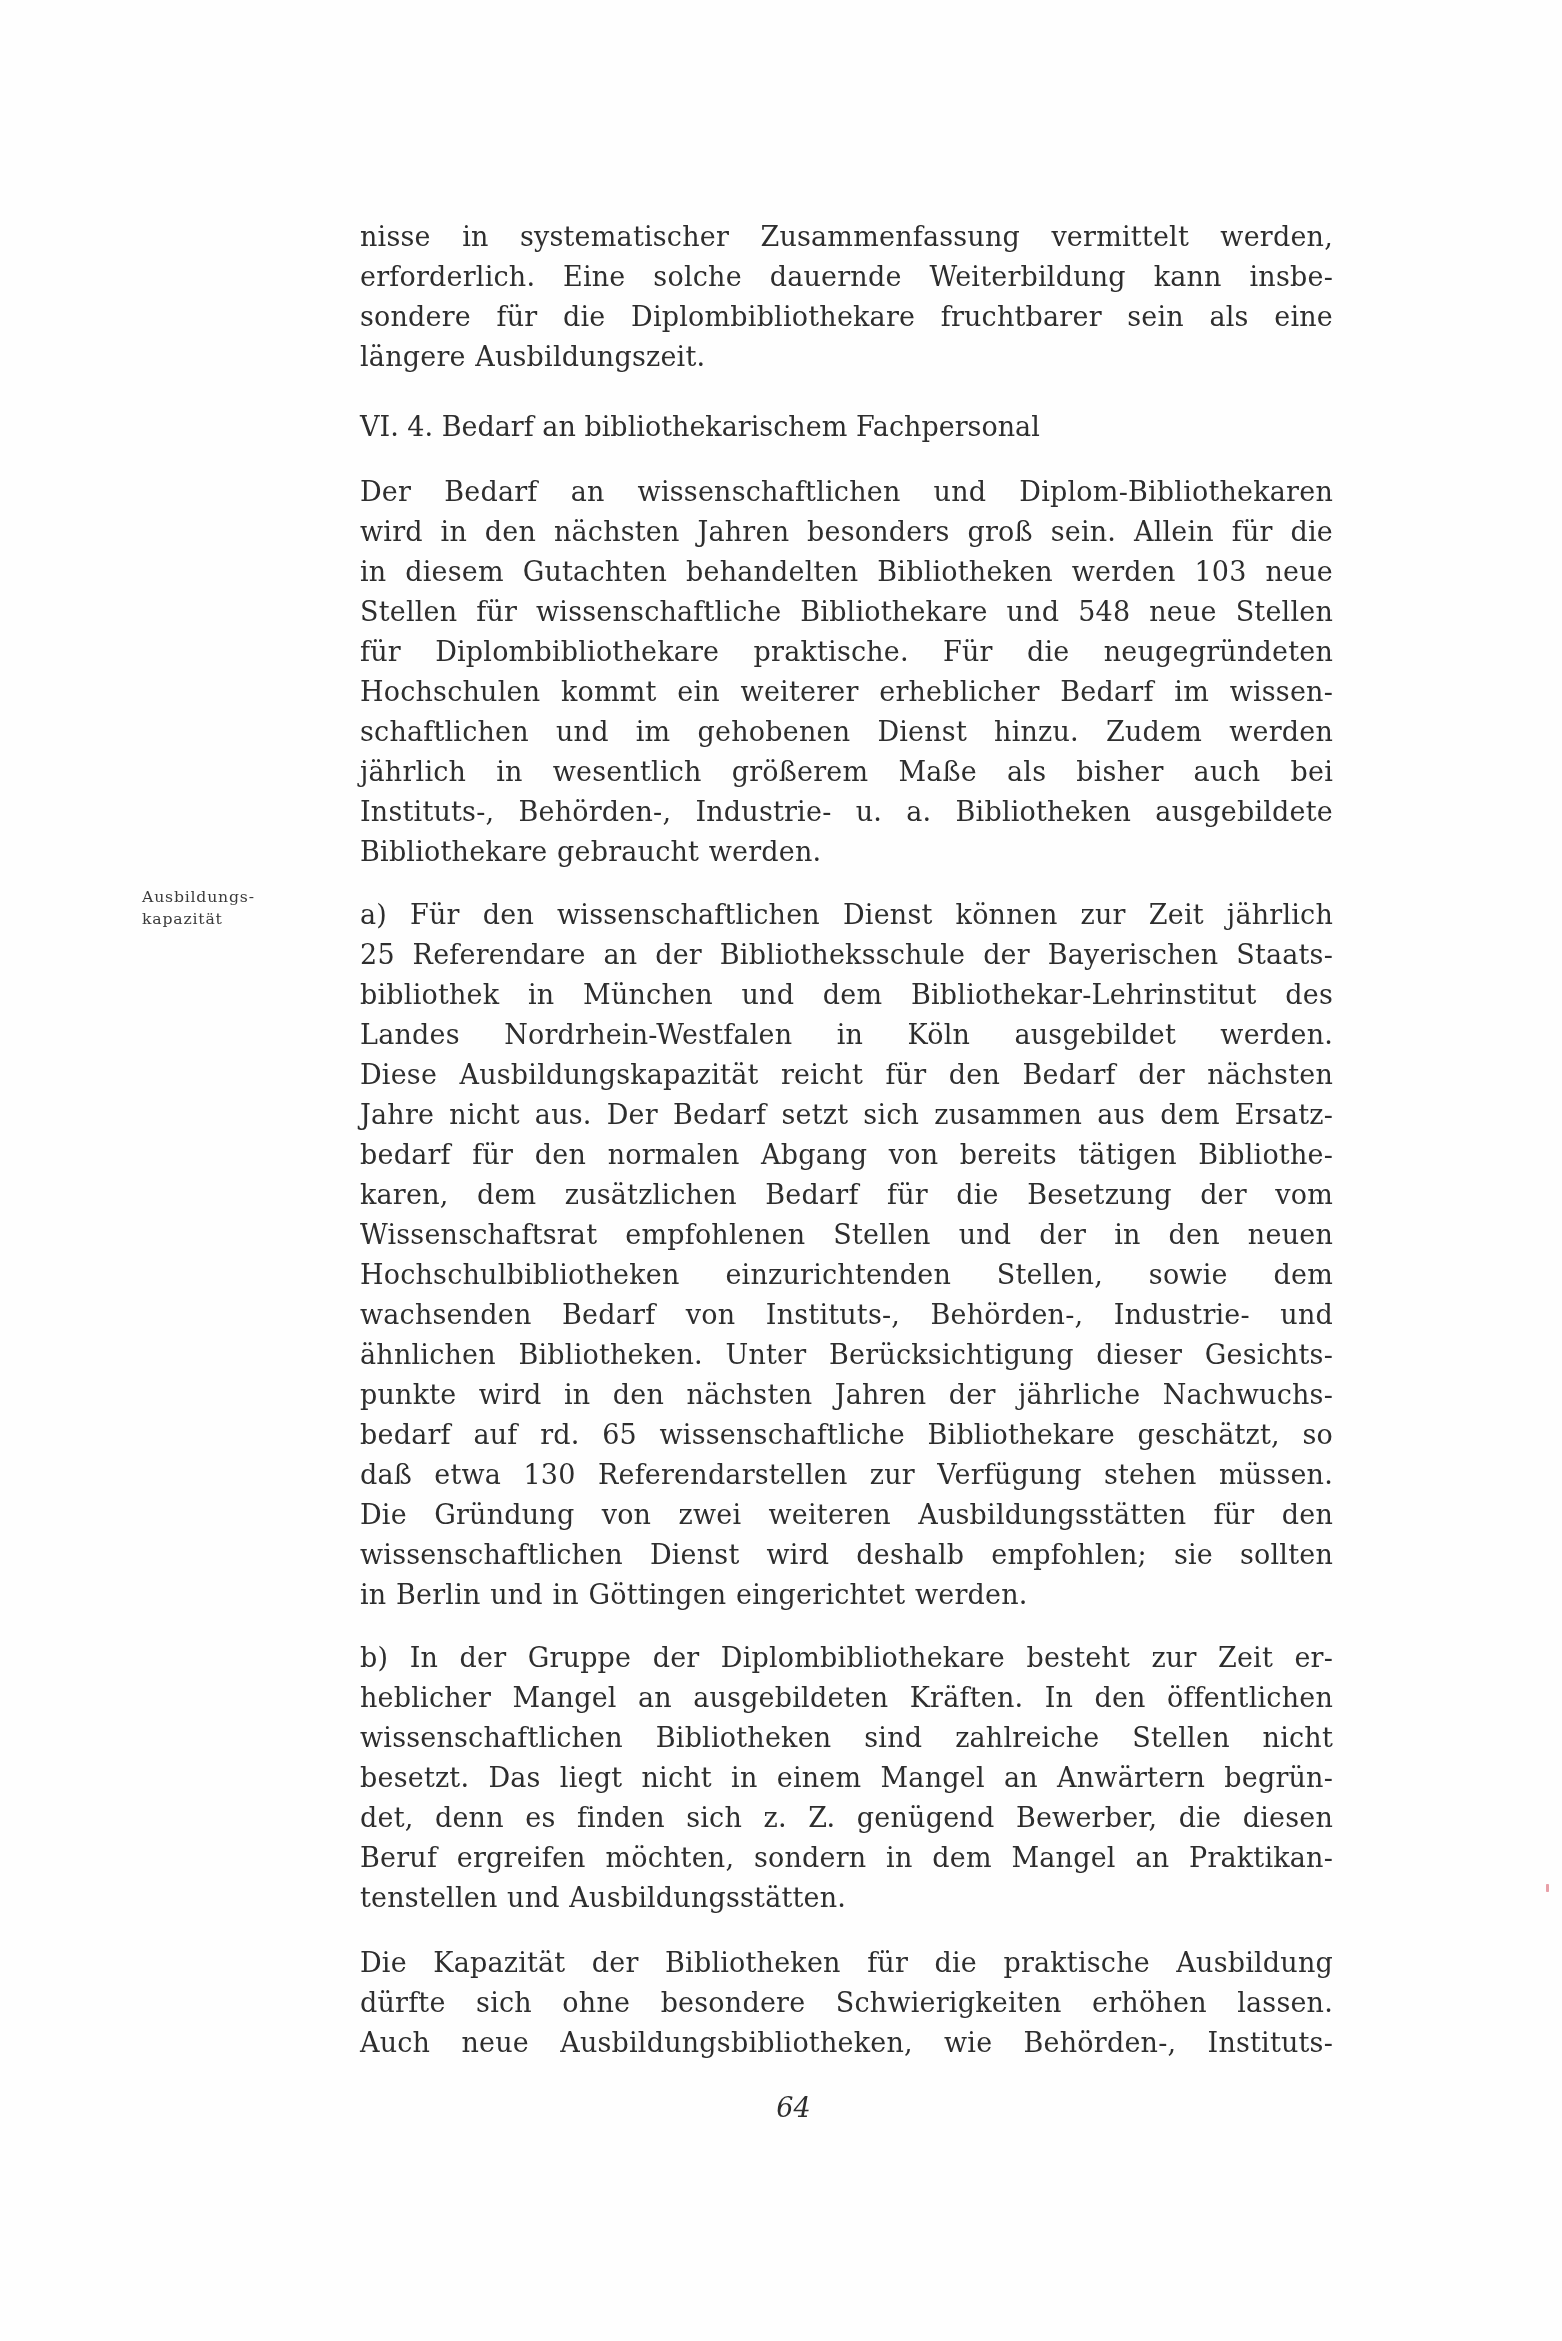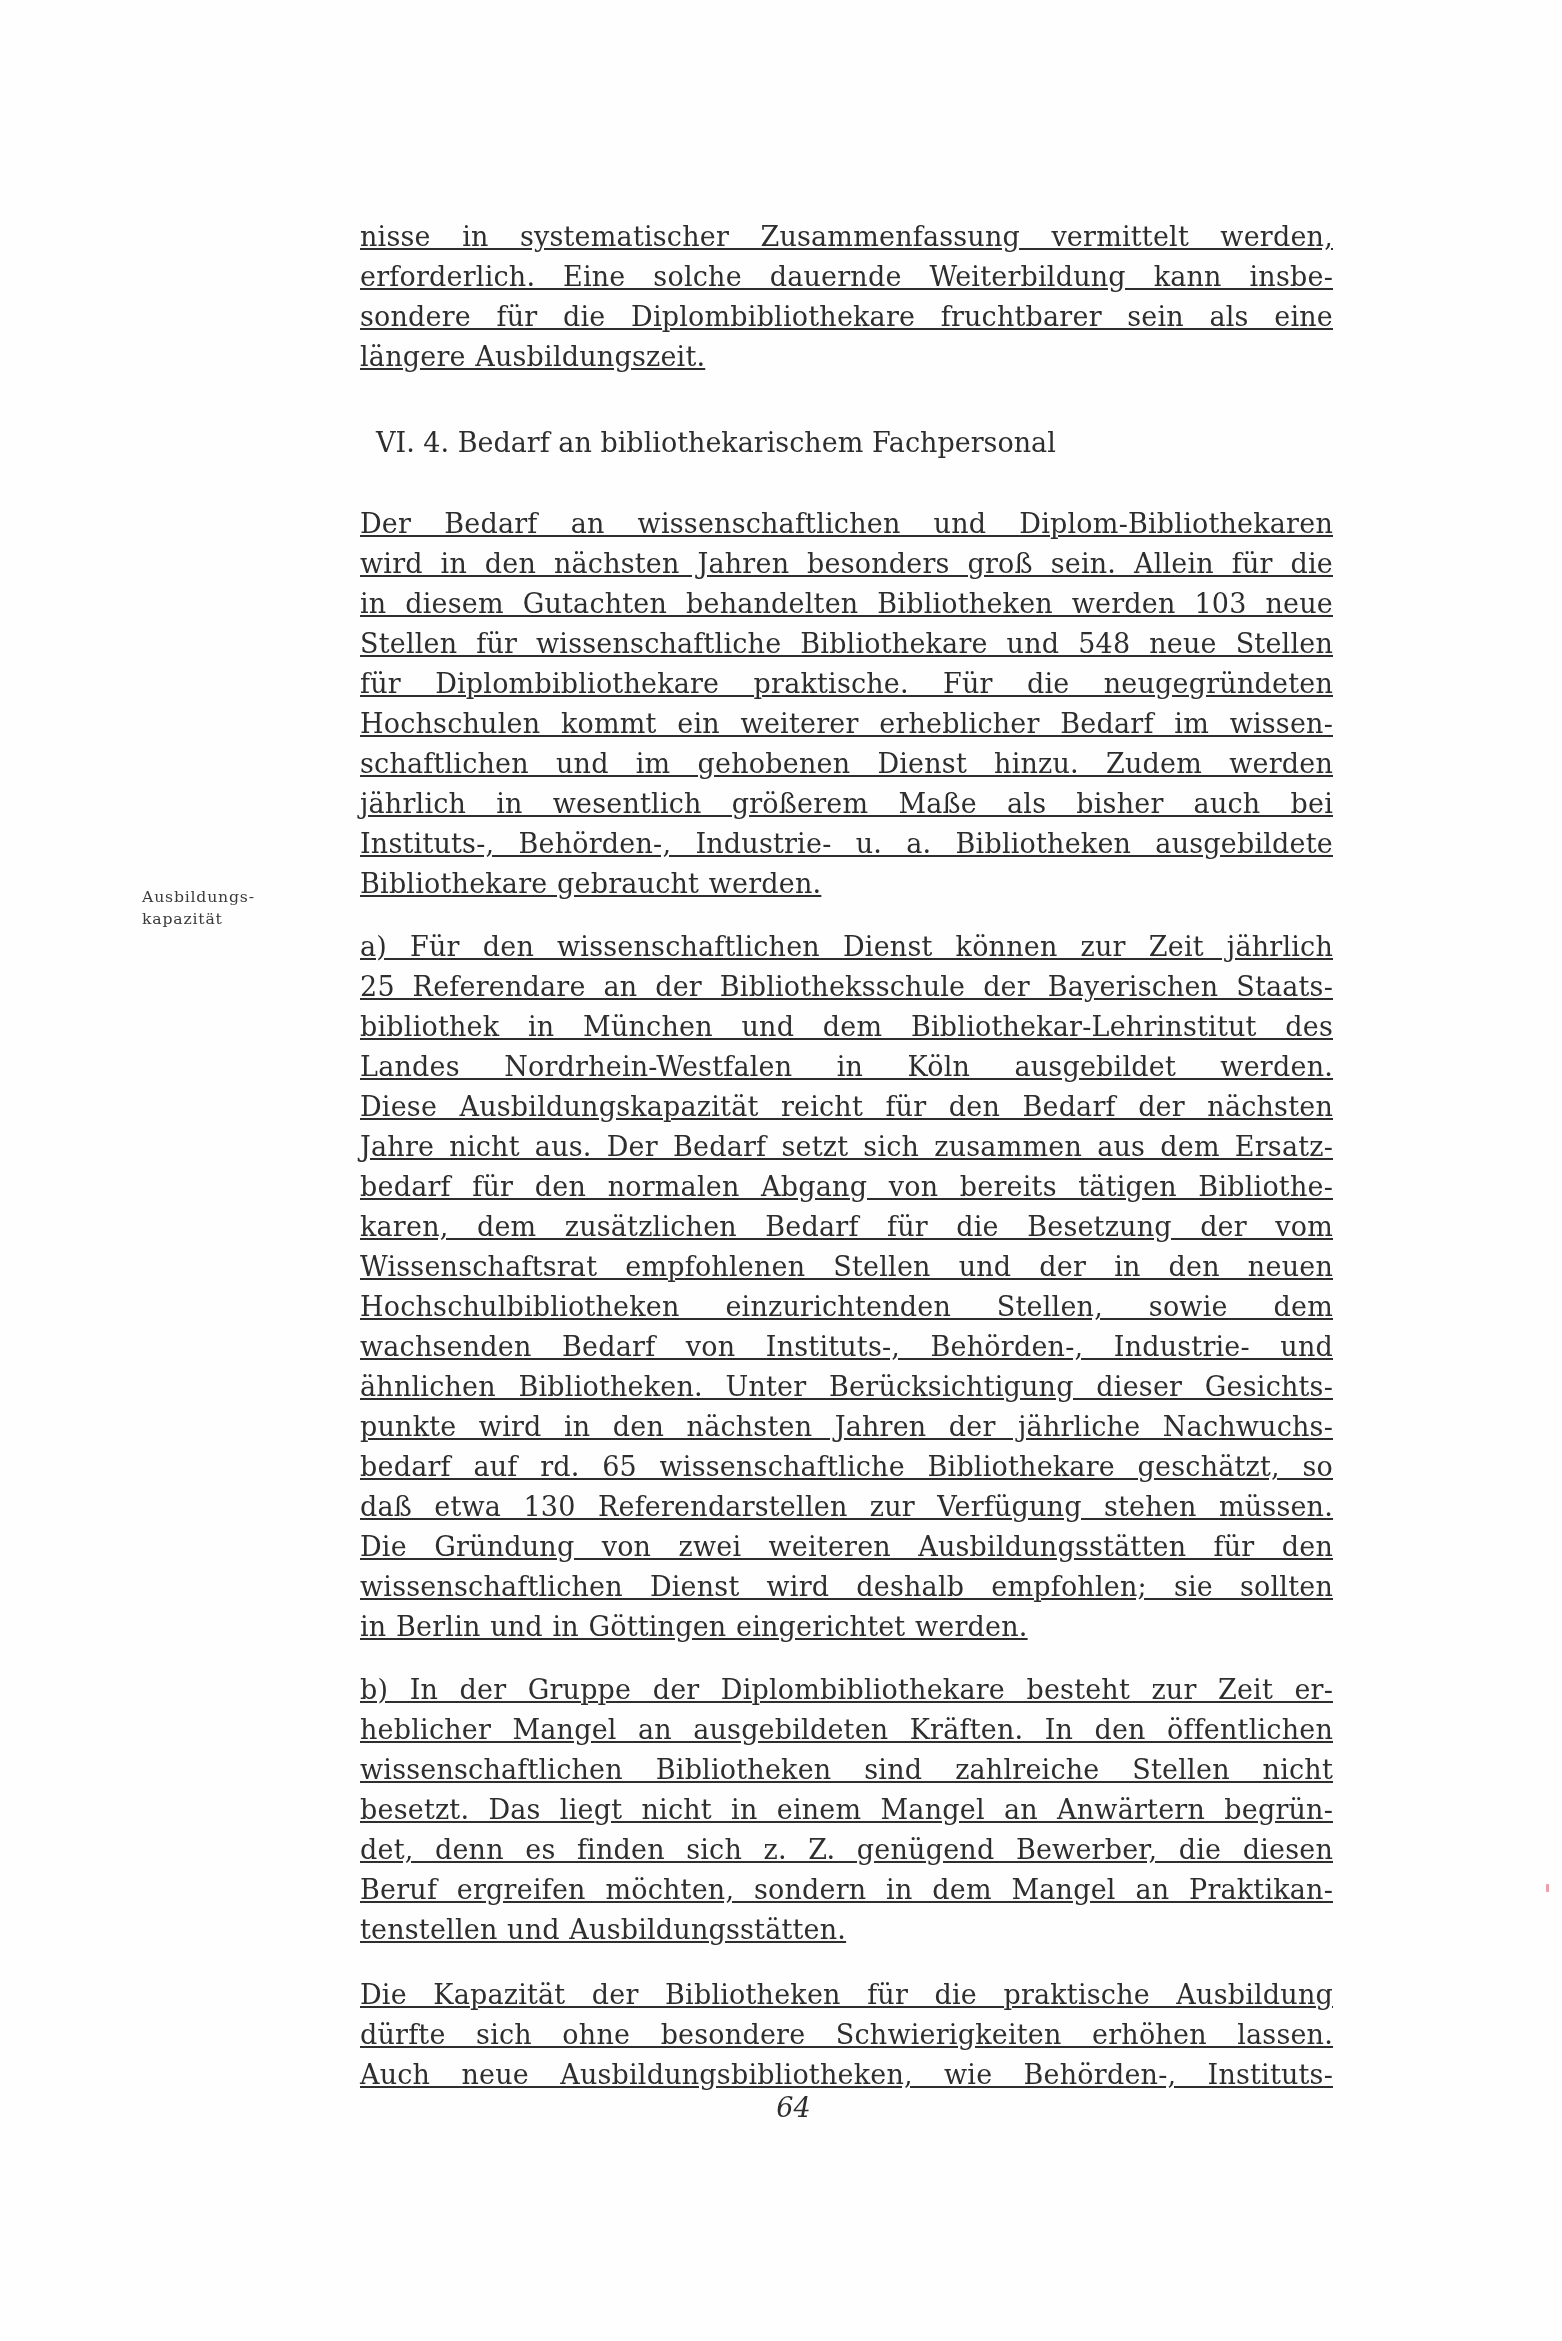--- a/index.html
+++ b/index.html
@@ -28,34 +28,33 @@
       top: 217px;
       width: 973px;
     }
     .para {
       margin: 0;
       font-size: 27px;
       line-height: 40px;
       text-align: justify;
       letter-spacing: 0.2px;
       word-spacing: 0.8px;
-      text-decoration: underline;
     }
     .para .line {
       display: block;
       text-align: justify;
       text-align-last: justify;
       white-space: nowrap;
       overflow: visible;
     }
     .para .line.last {
       text-align-last: left;
     }
     .heading {
-      margin: 16px;
+      margin: 0;
       font-size: 27px;
       line-height: 40px;
       font-weight: normal;
     }
     .gap-sm { height: 25px; }
     .gap-md { height: 23px; }
     .gap-lg { height: 30px; }
 
     .margin-note {
       position: absolute;

